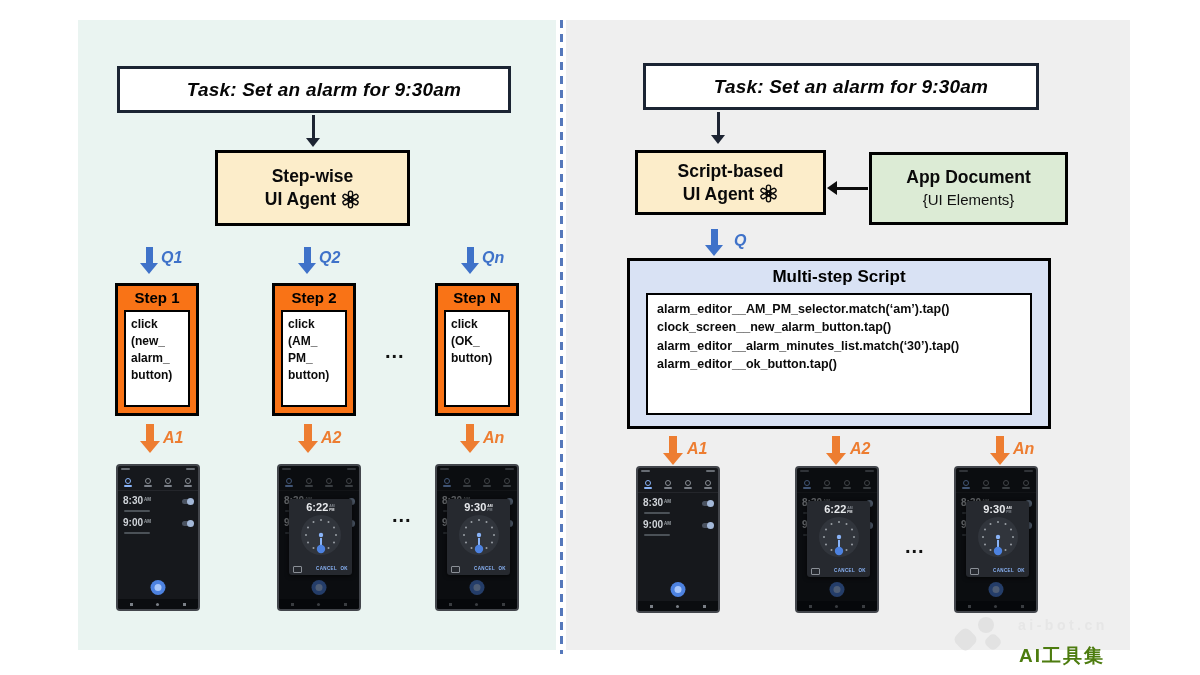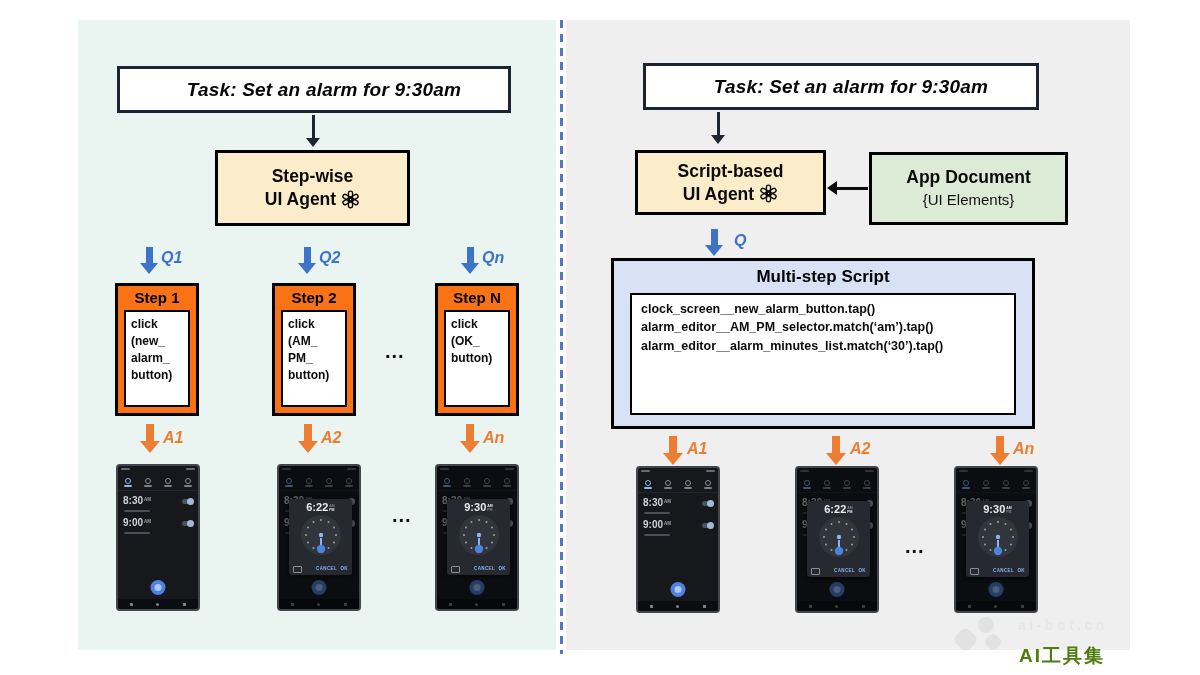--- a/index.html
+++ b/index.html
@@ -24,21 +24,21 @@
   .appdoc-box .t{font:700 17.5px/1.2 "Liberation Sans",sans-serif;color:#0a0a0a;}
   .appdoc-box .s{font:400 15px/1.3 "Liberation Sans",sans-serif;color:#111;margin-top:2px;}
 
   .step-box{position:absolute;width:84px;height:133px;background:#f97316;border:3px solid #000;
             box-sizing:border-box;}
   .step-title{text-align:center;font:700 15px/1 "Liberation Sans",sans-serif;color:#000;margin-top:4px;}
   .step-inner{position:absolute;left:6px;right:6px;top:24px;bottom:6px;background:#fff;
               border:2.5px solid #000;box-sizing:border-box;padding:4px 2px 0 5px;}
   .step-action{font:700 12px/1.42 "Liberation Sans",sans-serif;color:#0a0a0a;white-space:pre-line;}
 
-  .script-box{position:absolute;left:611px;top:258px;width:424px;height:171px;background:#d9e2f4;
+  .script-box{position:absolute;left:627px;top:258px;width:424px;height:171px;background:#d9e2f4;
               border:3px solid #000;box-sizing:border-box;}
   .script-title{text-align:center;font:700 17px/1 "Liberation Sans",sans-serif;color:#000;margin-top:7px;}
   .script-inner{position:absolute;left:16px;right:16px;top:32px;bottom:11px;background:#fff;
                 border:2.5px solid #000;box-sizing:border-box;padding:5px 0 0 9px;}
   .script-line{font:700 12.5px/18.3px "Liberation Sans",sans-serif;color:#0b0b0b;white-space:nowrap;}
 
   
   .va{position:absolute;display:flex;flex-direction:column;align-items:center;}
   .va .sh{width:7px;height:16px;}
   .va .hd{width:0;height:0;border-left:9px solid transparent;border-right:9px solid transparent;
@@ -431,23 +431,24 @@
 
   <div class="va blue" style="left:705px;top:229px;">
       <div class="sh"></div>
       <div class="hd"></div>
     </div>
   <span class="qlab" style="left:734px;top:233px;">Q</span>
 
   <div class="script-box">
     <div class="script-title">Multi-step Script</div>
     <div class="script-inner">
+      <div class="script-line">alarm_editor__AM_PM_selector.match(‘am’).tap()</div>
       <div class="script-line">clock_screen__new_alarm_button.tap()</div>
-      <div class="script-line">alarm_editor__AM_PM_selector.match(‘am’).tap()</div>
       <div class="script-line">alarm_editor__alarm_minutes_list.match(‘30’).tap()</div>
+      <div class="script-line">alarm_editor__ok_button.tap()</div>
     </div>
   </div>
 
   <div class="va orange" style="left:663px;top:436px;">
       <div class="sh"></div>
       <div class="hd"></div>
     </div>
   <span class="alab" style="left:687px;top:441px;">A1</span>
   <div class="va orange" style="left:826px;top:436px;">
       <div class="sh"></div>

